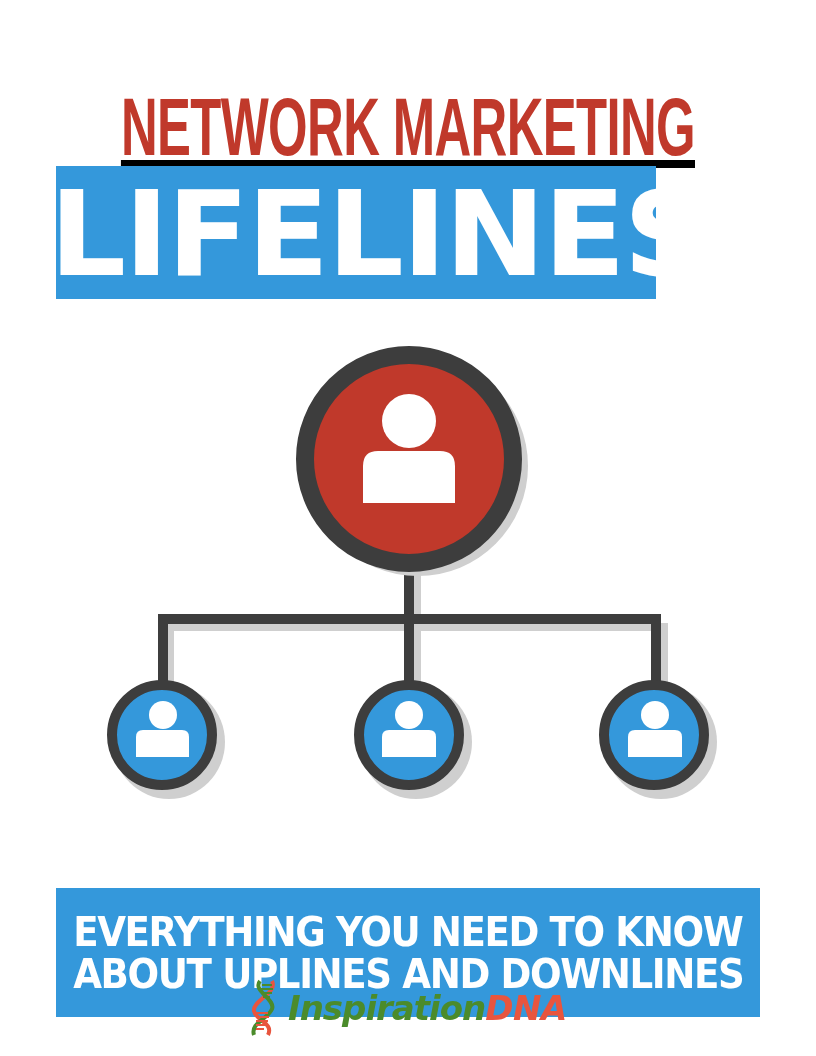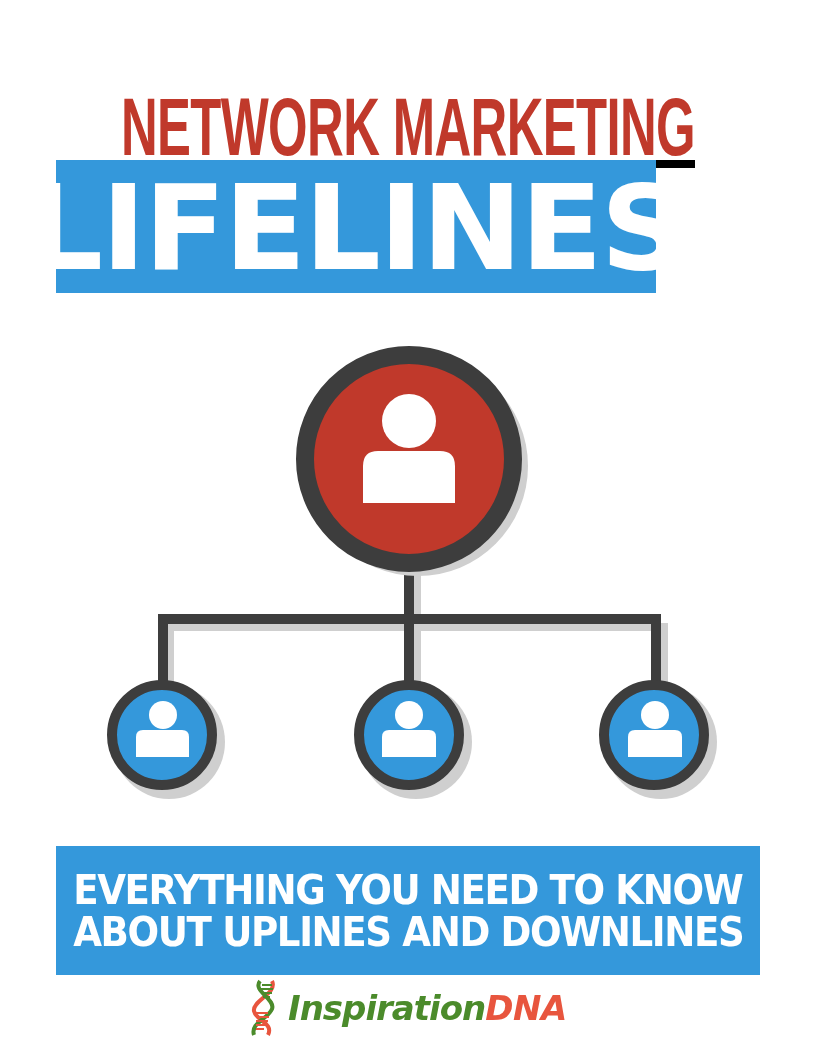--- a/index.html
+++ b/index.html
@@ -16,40 +16,40 @@
       display: flex; justify-content: center; align-items: center; text-decoration: underline;
     }
     #title-top span {
       font-family: "Liberation Sans", sans-serif;
       font-weight: bold; font-size: 82px; line-height: 1;
       color: #c0392b; letter-spacing: -1px;
       transform: scaleX(0.62); transform-origin: center;
       white-space: nowrap; display: inline-block;
     }
     #title-banner {
-      left: 56px; top: 160px; width: 600px; height: 133px;
+      left: 56px; top: 166px; width: 600px; height: 133px;
       background: #3498db;
-      display: flex; justify-content: center; align-items: center;
+      display: flex; justify-content: flex-start; align-items: center;
     }
     #title-banner span {
       font-family: "DejaVu Sans", sans-serif;
       font-weight: bold; font-size: 118px; line-height: 1;
       color: #ffffff; letter-spacing: -2px;
       transform: scaleX(1.02); display: inline-block;
       white-space: nowrap; margin-top: 2px;
     }
 
     
     #diagram { left: 0; top: 0; width: 816px; height: 840px; pointer-events: none; }
     #diagram svg { position: absolute; left: 0; top: 0; }
     .node { pointer-events: auto; }
 
     
     #subtitle-banner {
-      left: 56px; top: 846px; width: 704px; height: 129px;
+      left: 56px; top: 888px; width: 704px; height: 129px;
       background: #3498db;
       display: flex; flex-direction: column; justify-content: center; align-items: center;
     }
     #subtitle-banner .line {
       font-family: "DejaVu Sans", sans-serif; font-weight: bold;
       font-size: 40px; line-height: 42px; color: #ffffff;
       letter-spacing: -1.5px; white-space: nowrap;
       transform: scaleX(0.93); display: inline-block;
     }
 

